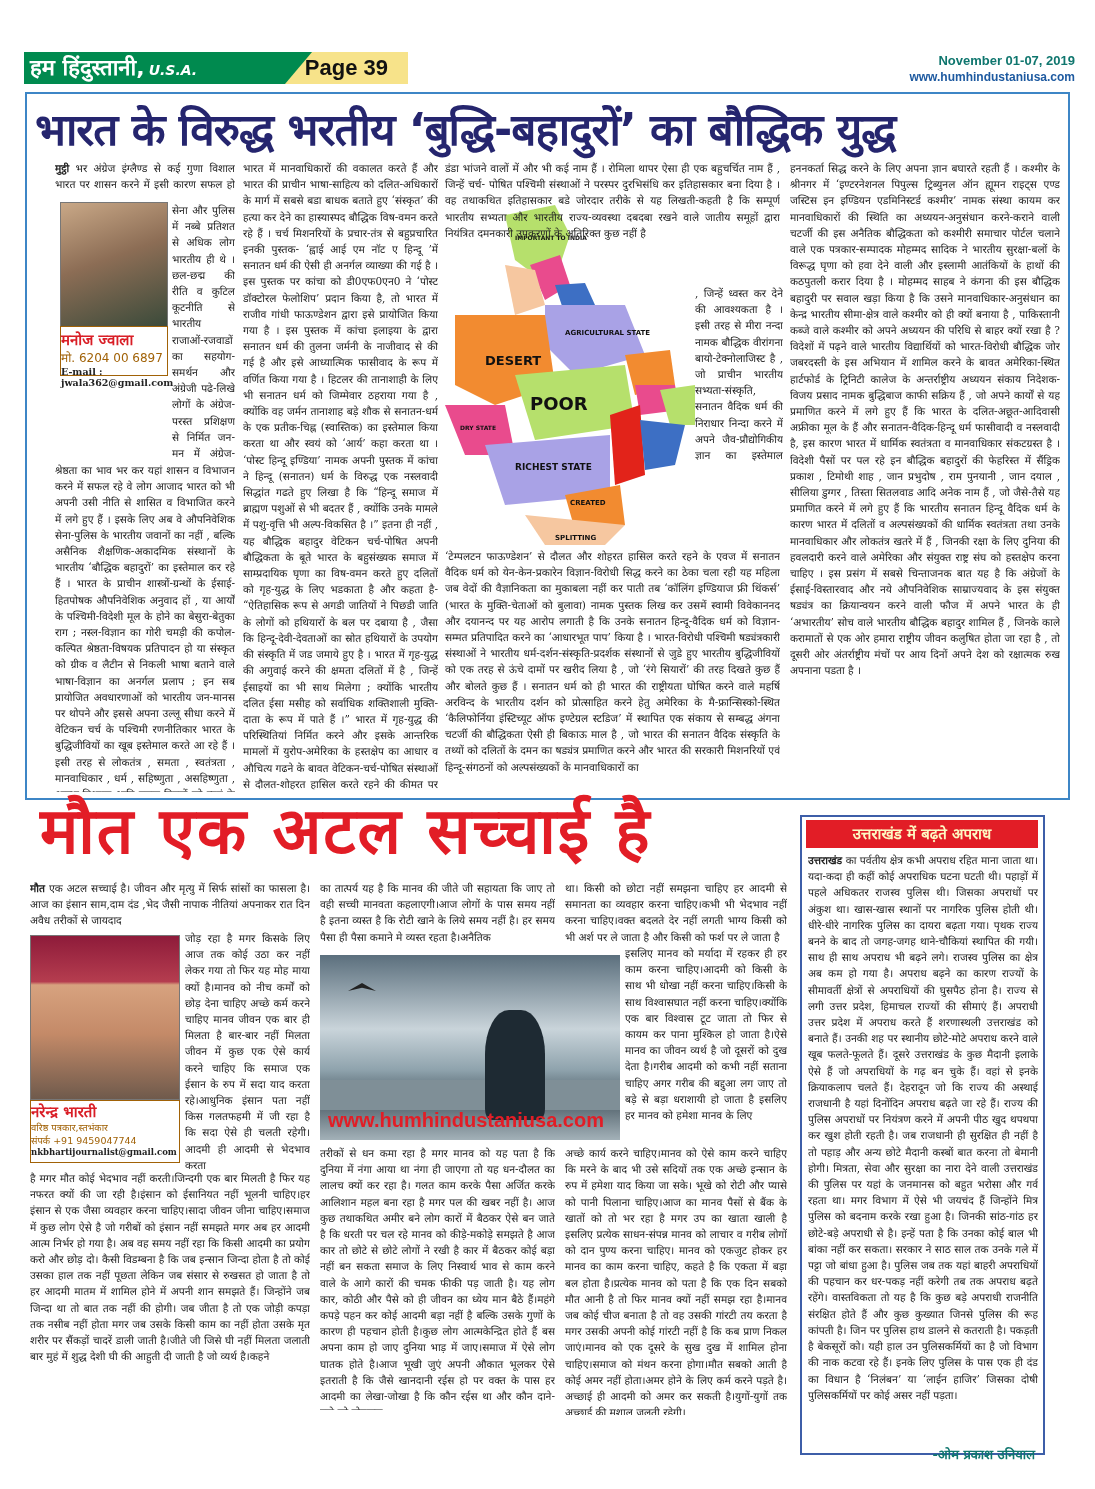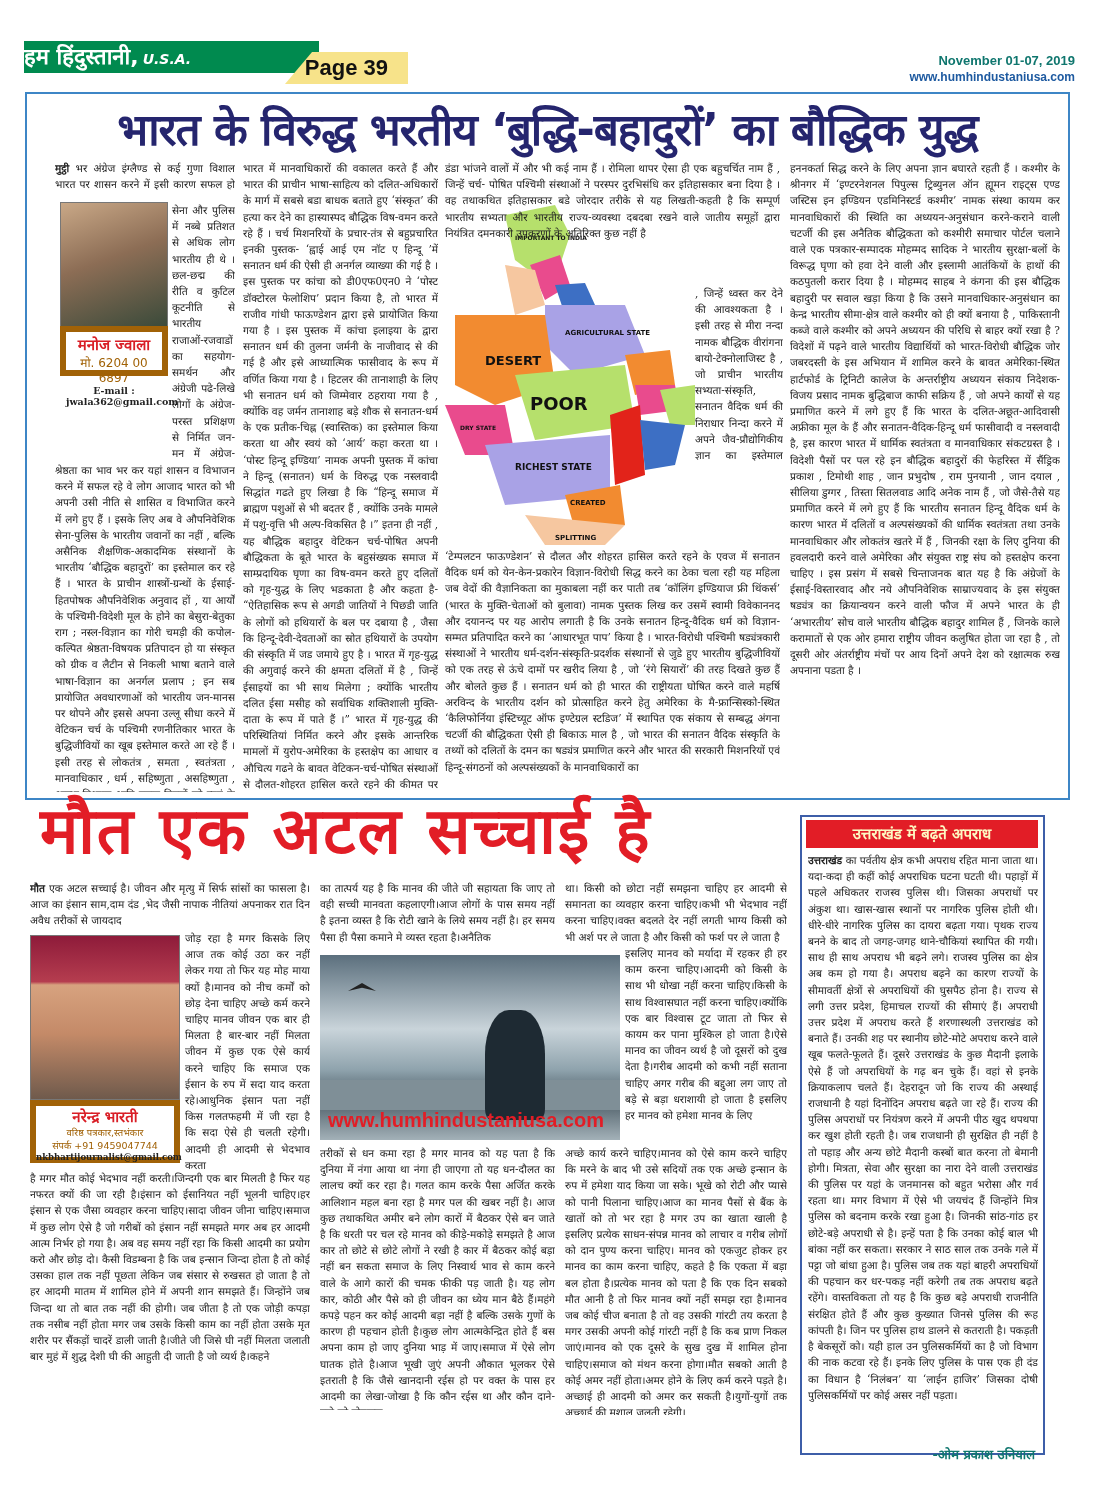--- a/index.html
+++ b/index.html
@@ -1,27 +1,27 @@
 <!DOCTYPE html>
 <html><head>
 <meta charset="utf-8">
 <style>
 *{box-sizing:border-box;margin:0;padding:0}
 body{width:1095px;height:1489px;background:#fff;font-family:"DejaVu Serif",serif;color:#222;position:relative;overflow:hidden}
-.masthead{position:absolute;left:24px;top:41px;width:295px;height:32px;background:#008a4f;color:#fff;font-family:"DejaVu Sans",sans-serif;font-weight:bold;font-size:22px;line-height:32px;white-space:nowrap}
+.masthead{position:absolute;left:24px;top:52px;width:295px;height:32px;background:#008a4f;color:#fff;font-family:"DejaVu Sans",sans-serif;font-weight:bold;font-size:22px;line-height:32px;padding-left:6px;white-space:nowrap}
 .masthead .usa{font-style:italic;font-size:14px;margin-left:4px}
 .pagebox{position:absolute;left:285px;top:52px;width:123px;height:32px;background:#f7e38a;clip-path:polygon(22% 0,100% 0,100% 100%,0 100%);font-family:"Liberation Sans",sans-serif;font-weight:bold;font-size:22px;line-height:32px;text-align:right;padding-right:20px;color:#111}
 .date{position:absolute;right:20px;top:53px;font-family:"Liberation Sans",sans-serif;font-weight:bold;color:#0f766e;font-size:13px;text-align:right}
 .url{position:absolute;right:20px;top:70px;font-family:"Liberation Sans",sans-serif;color:#1e5aa0;font-weight:bold;font-size:12px}
 .box1{position:absolute;left:25px;top:92px;width:1045px;height:708px;border:2px solid #3d86c6}
-.h1{position:absolute;left:35px;top:98px;width:1025px;font-family:"DejaVu Sans",sans-serif;font-weight:bold;font-size:44px;color:#25256e;letter-spacing:-1px;white-space:nowrap;text-align:center}
+.h1{position:absolute;left:35px;top:98px;width:1025px;font-family:"DejaVu Sans",sans-serif;font-weight:bold;font-size:44px;color:#25256e;letter-spacing:-1px;white-space:nowrap;}
 .col{position:absolute;font-size:10.5px;line-height:16.2px;text-align:justify;overflow:hidden;color:#222}
 .col b{font-weight:bold}
 .photo{position:absolute;background:linear-gradient(160deg,#c9a887 0%,#8c6d55 45%,#3a4a3a 100%);border:1px solid #777}
-.caption{position:absolute;background:#fff;border:6px solid #a16207;text-align:center;font-family:"DejaVu Sans",sans-serif}
+.caption{position:absolute;background:#fff;border:1px solid #a16207;font-family:"DejaVu Sans",sans-serif}
 .cname{color:#d91e26;font-weight:bold;font-size:15px}
 .cline{font-size:12px;font-weight:normal;color:#a16207}
 .cmail{font-family:"DejaVu Serif",serif;font-size:9.5px;font-weight:bold;color:#222}
 .map{position:absolute;left:445px;top:205px;width:250px;height:340px}
 .h2{position:absolute;left:40px;top:785px;width:760px;font-family:"DejaVu Sans",sans-serif;font-weight:bold;font-size:64px;color:#e21d26;letter-spacing:2px;white-space:nowrap}
 .box2{position:absolute;left:800px;top:815px;width:245px;height:640px;border:2px solid #3d5ea8}
 .sidehead{position:absolute;left:806px;top:820px;width:232px;height:28px;background:#e21d26;color:#fef9c3;font-family:"DejaVu Sans",sans-serif;font-weight:bold;font-size:15px;line-height:28px;text-align:center}
 .sig{position:absolute;right:60px;top:1445px;font-family:"DejaVu Sans",sans-serif;font-weight:bold;font-size:13px;color:#0f766e}
 .sea{position:absolute;left:320px;top:955px;width:300px;height:185px;background:linear-gradient(180deg,#5b6f7d 0%,#c9d4da 40%,#8fa3ad 62%,#4c5c66 78%,#a3b1b8 100%);overflow:hidden}
 .sea-man{position:absolute;left:165px;top:55px;width:60px;height:110px;background:#1e2a33;border-radius:40% 40% 10% 10%}

